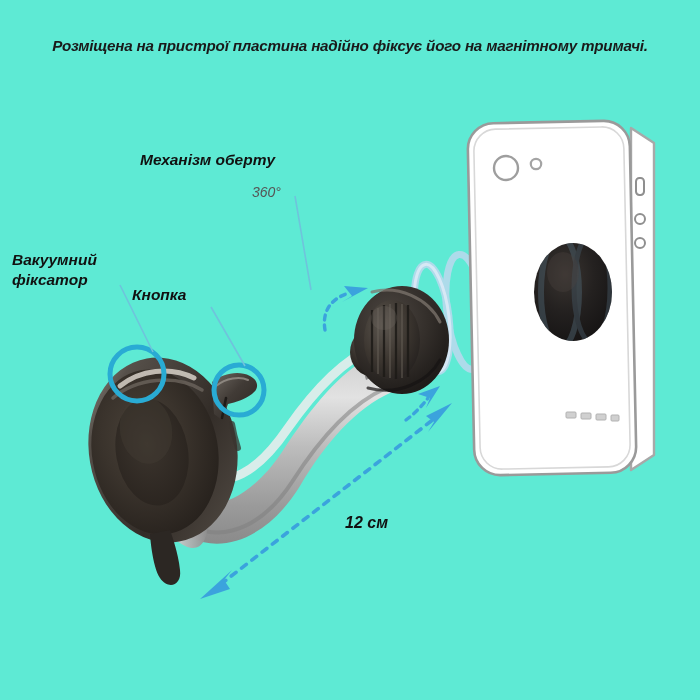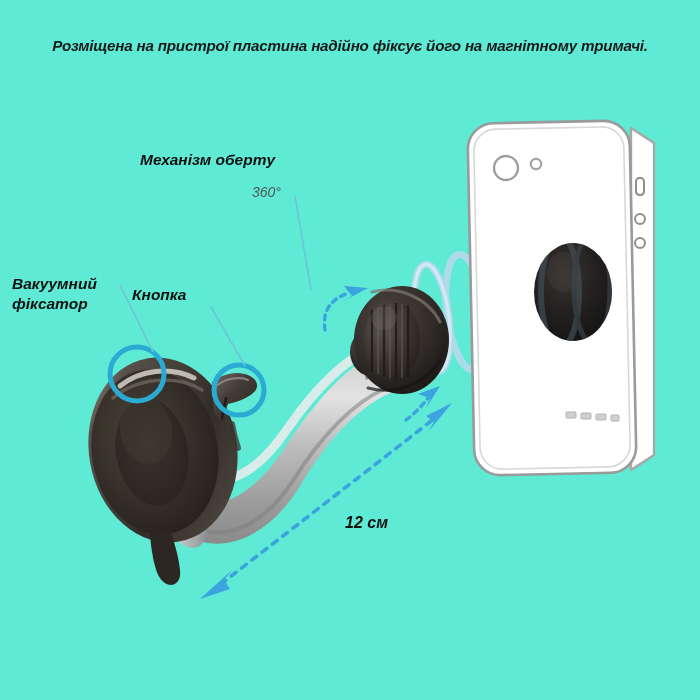--- a/index.html
+++ b/index.html
@@ -59,21 +59,21 @@
   #lbl-rotate   { left: 140px; top: 150px; }
   #lbl-rotate-sub {
     position: absolute;
     left: 246px; top: 184px;
     color: #555555;
     font-style: italic;
     font-weight: normal;
     font-size: 14px;
     margin-left: 6px;
   }
-  #lbl-vacuum   { left: 12px;  top: 250px; margin-top: 24px; }
+  #lbl-vacuum   { left: 12px;  top: 250px; }
   #lbl-button   { left: 132px; top: 285px; }
   #lbl-distance {
     position: absolute;
     left: 345px; top: 514px;
     color: #111111;
     font-style: italic;
     font-weight: bold;
     font-size: 16px;
     text-align: center;
   }

